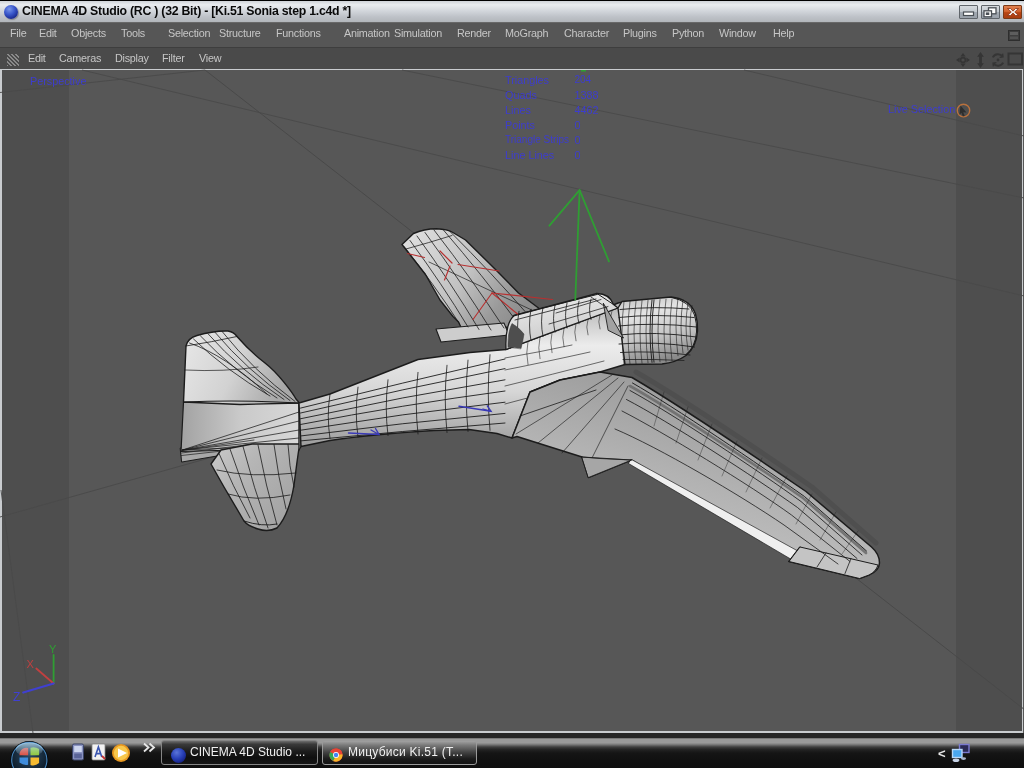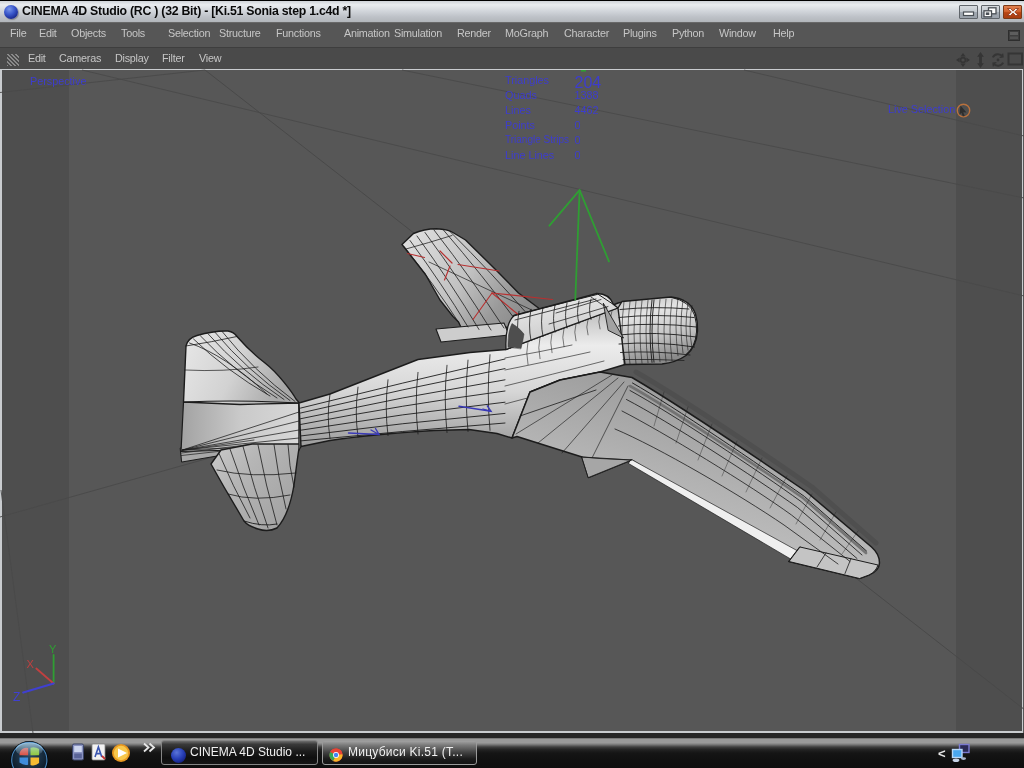--- a/index.html
+++ b/index.html
@@ -320,21 +320,21 @@
 <text x="49" y="652.5" font-family="Liberation Sans, sans-serif" font-size="11" fill="#2f9e33">Y</text>
 <text x="26.5" y="668" font-family="Liberation Sans, sans-serif" font-size="11" fill="#c04040">X</text>
 <text x="13" y="701" font-family="Liberation Sans, sans-serif" font-size="12" fill="#4040d0">Z</text>
 <rect x="581" y="70" width="5" height="1.6" fill="#2f9e33"></rect>
 <circle cx="963.5" cy="110.5" r="6.2" stroke="#b9713d" stroke-width="1.4" fill="none"></circle>
 <path d="M960.5 105.5 L966.5 112.5 L963.2 112.3 L964.8 116 L962.8 116.5 L961.5 112.8 L959.5 114.8 Z" fill="#2e2e2e"></path>
 </g>
 </svg>
 <span id="perspective" class="abs">Perspective</span>
 <span class="abs" id="blue-stats" style="left:505px;top:74px;color:#3d3dce;font-size:10.8px">Triangles</span>
-<span class="abs" style="left:574.5px;top:74px;color:#3d3dce;font-size:16px">204</span>
+<span class="abs" style="left:574.5px;top:74px;color:#3d3dce;font-size:10px">204</span>
 <span class="abs" id="blue-stats" style="left:505px;top:89px;color:#3d3dce;font-size:10.8px">Quads</span>
 <span class="abs" style="left:574.5px;top:89px;color:#3d3dce;font-size:10.8px">1388</span>
 <span class="abs" id="blue-stats" style="left:505px;top:104px;color:#3d3dce;font-size:10.8px">Lines</span>
 <span class="abs" style="left:574.5px;top:104px;color:#3d3dce;font-size:10.8px">4462</span>
 <span class="abs" id="blue-stats" style="left:505px;top:119px;color:#3d3dce;font-size:10.8px">Points</span>
 <span class="abs" style="left:574.5px;top:119px;color:#3d3dce;font-size:10.8px">0</span>
 <span class="abs" id="blue-stats" style="left:505px;top:134px;color:#3d3dce;font-size:10px">Triangle Strips</span>
 <span class="abs" style="left:574.5px;top:134px;color:#3d3dce;font-size:10.8px">0</span>
 <span class="abs" id="blue-stats" style="left:505px;top:149px;color:#3d3dce;font-size:10.8px">Line Lines</span>
 <span class="abs" style="left:574.5px;top:149px;color:#3d3dce;font-size:10.8px">0</span>

